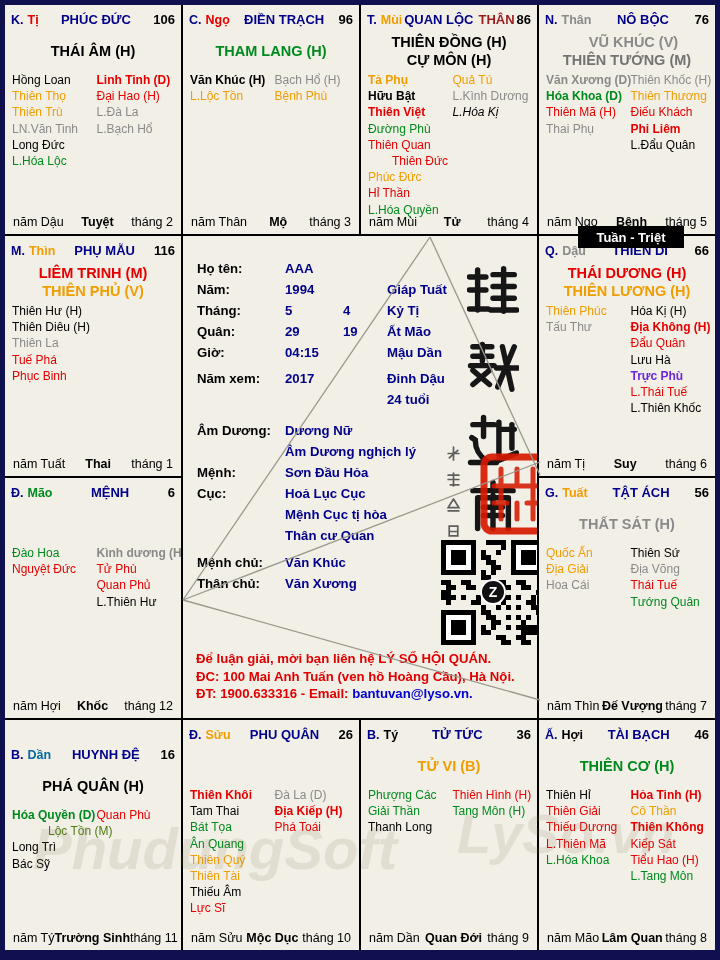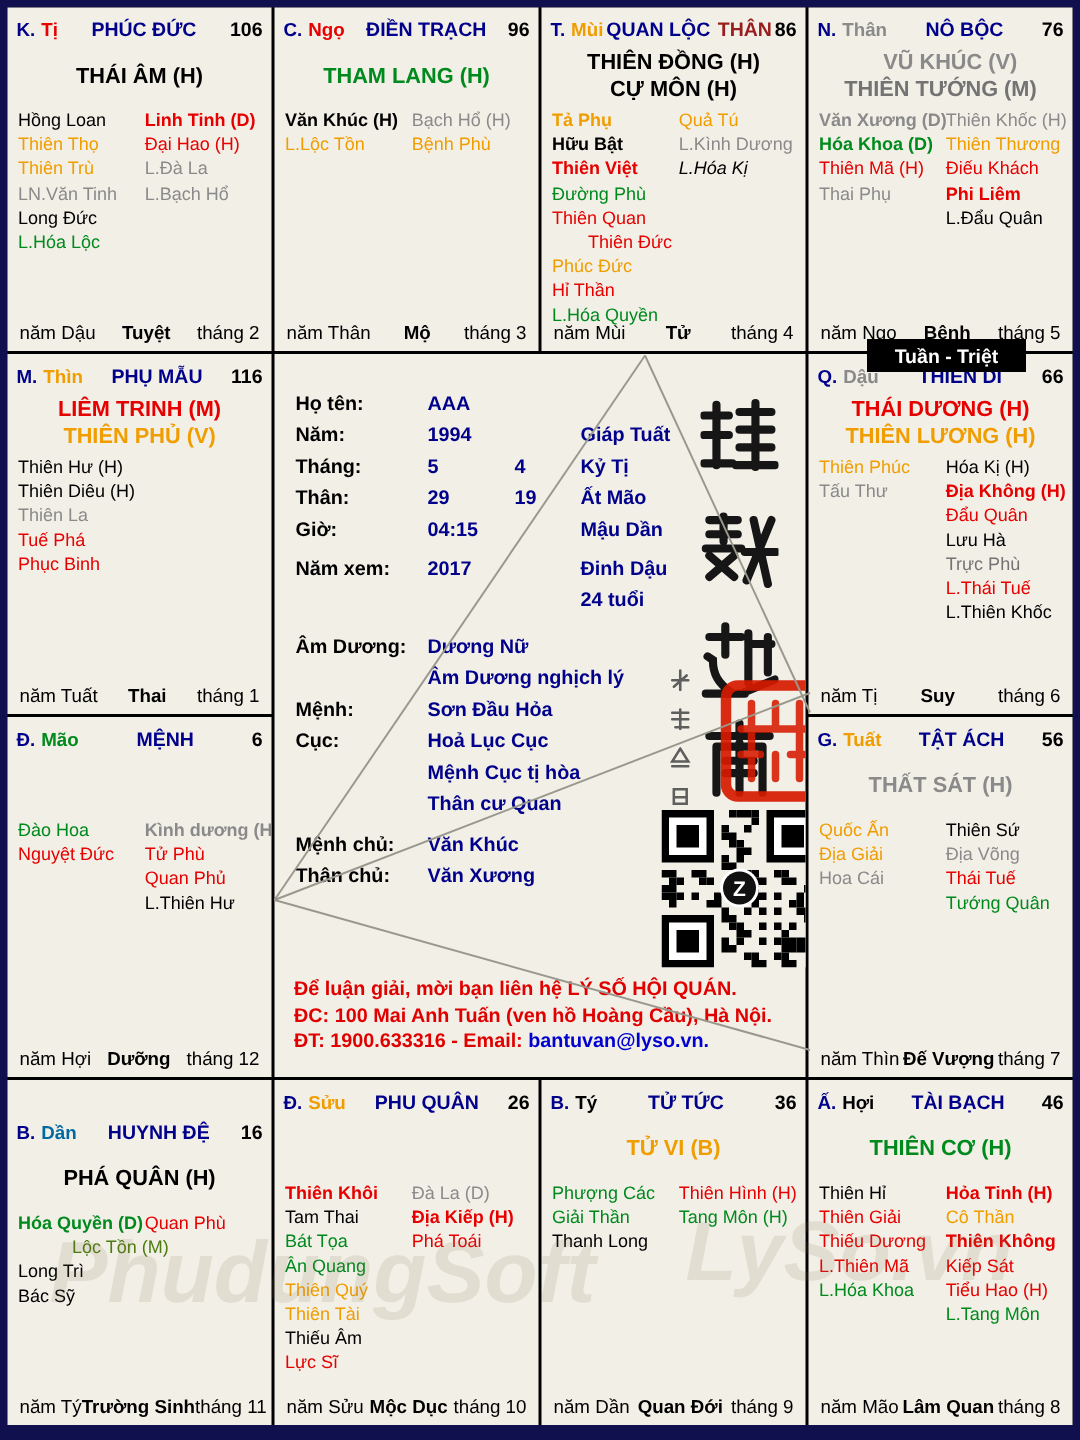--- a/index.html
+++ b/index.html
@@ -216,21 +216,21 @@
         <div class="cols">
           <div class="scol">
             <div class="sline" style="color: rgb(240, 157, 0);">Thiên Phúc</div>
             <div class="sline" style="color: rgb(138, 138, 138);">Tấu Thư</div>
           </div>
           <div class="scol">
             <div class="sline" style="color: rgb(0, 0, 0); font-weight: normal;">Hóa Kị (H)</div>
             <div class="sline" style="color: rgb(230, 0, 0); font-weight: bold;">Địa Không (H)</div>
             <div class="sline" style="color: rgb(230, 0, 0);">Đẩu Quân</div>
             <div class="sline" style="color: rgb(0, 0, 0);">Lưu Hà</div>
-            <div class="sline" style="color: #737373;">Trực Phù</div>
+            <div class="sline" style="color: #6d28d9; font-weight: bold;">Trực Phù</div>
             <div class="sline" style="color: rgb(230, 0, 0);">L.Thái Tuế</div>
             <div class="sline" style="color: rgb(0, 0, 0);">L.Thiên Khốc</div>
           </div>
         </div>
         <div class="cfoot">
           <span class="nam">năm Tị</span>
           <span class="posn">Suy</span>
           <span class="thg">tháng 6</span>
         </div>
       </div>
@@ -249,21 +249,21 @@
           </div>
           <div class="scol">
             <div class="sline" style="color: rgb(138, 138, 138); font-weight: bold;">Kình dương (H)</div>
             <div class="sline" style="color: rgb(230, 0, 0);">Tử Phù</div>
             <div class="sline" style="color: rgb(230, 0, 0);">Quan Phủ</div>
             <div class="sline" style="color: rgb(0, 0, 0);">L.Thiên Hư</div>
           </div>
         </div>
         <div class="cfoot">
           <span class="nam">năm Hợi</span>
-          <span class="posn">Dưỡng</span>
+          <span class="posn">Khốc</span>
           <span class="thg">tháng 12</span>
         </div>
       </div>
       <div class="cell pos7">
         <div class="chead">
           <span class="stem">G.</span>
           <span class="branch" style="color: rgb(240, 157, 0);">Tuất</span>
           <span class="pname"><span>TẬT ÁCH</span></span>
           <span class="pnum">56</span>
         </div>
@@ -421,21 +421,21 @@
             <span class="iv2"></span>
             <span class="iv3">Giáp Tuất</span>
           </div>
           <div class="irow">
             <span class="ilabel">Tháng:</span>
             <span class="iv1">5</span>
             <span class="iv2">4</span>
             <span class="iv3">Kỷ Tị</span>
           </div>
           <div class="irow">
-            <span class="ilabel">Thân:</span>
+            <span class="ilabel">Quân:</span>
             <span class="iv1">29</span>
             <span class="iv2">19</span>
             <span class="iv3">Ất Mão</span>
           </div>
           <div class="irow">
             <span class="ilabel">Giờ:</span>
             <span class="iv1">04:15</span>
             <span class="iv2"></span>
             <span class="iv3">Mậu Dần</span>
           </div>

